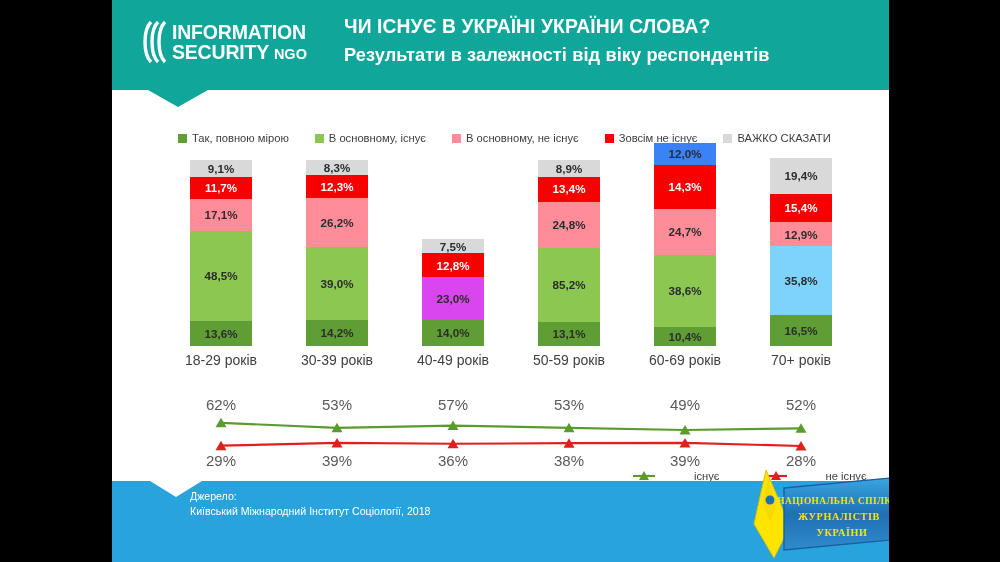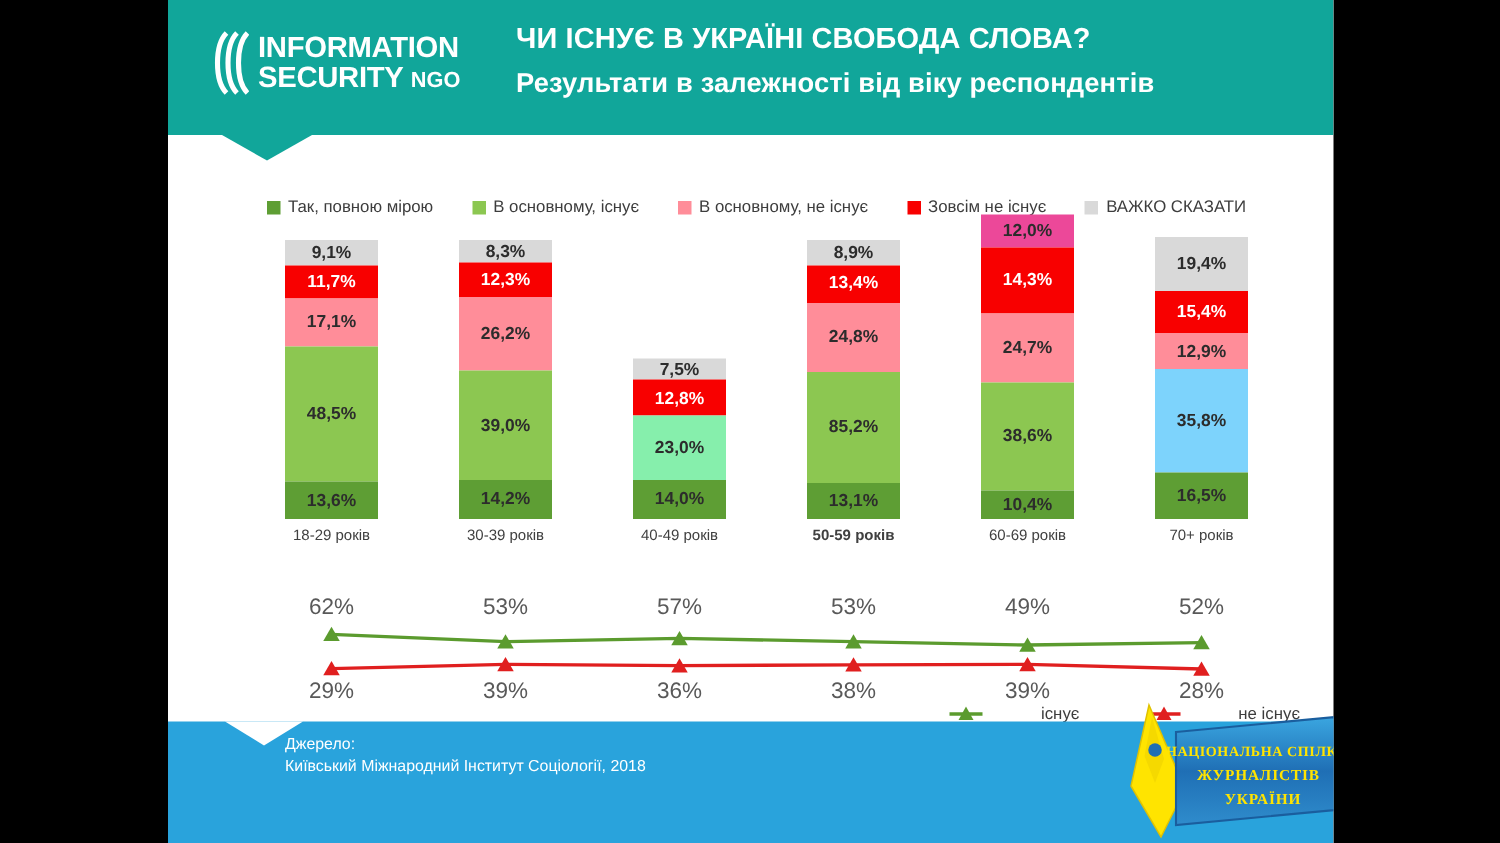--- a/index.html
+++ b/index.html
@@ -113,21 +113,21 @@
   }
   .seg.inv { color: #ffffff; }
   #xlabels {
     position: absolute;
     left: 60px; top: 352px;
     width: 700px; height: 16px;
   }
   .xlabel {
     position: absolute;
     width: 110px; text-align: center;
-    font-size: 10px; color: #404040;
+    font-size: 14px; color: #404040;
     white-space: nowrap;
   }
   
   #lines {
     position: absolute;
     left: 60px; top: 396px;
     width: 700px; height: 72px;
   }
   #lines svg { position: absolute; left: 0; top: 0; }
   .pt-label {
@@ -193,21 +193,21 @@
         </span>
         <span class="logo-text">
           <span class="logo-line1">INFORMATION</span>
           <span class="logo-line2">
             <span>SECURITY</span>
             <span class="logo-ngo">NGO</span>
           </span>
         </span>
       </div>
       <div id="header-titles">
-        <div id="title-main">ЧИ ІСНУЄ В УКРАЇНІ СВОБОДА СЛОВА?</div>
+        <div id="title-main">ЧИ ІСНУЄ В УКРАЇНІ УКРАЇНИ СЛОВА?</div>
         <div id="title-sub">Результати в залежності від віку респондентів</div>
       </div>
     </div>
     <div id="header-notch"></div>
 
     <div id="bar-legend">
         <div class="legend-item">
           <span class="legend-swatch" style="background: rgb(94, 158, 52);"></span>
           <span class="legend-label">Так, повною мірою</span>
         </div>
@@ -240,50 +240,50 @@
         <div class="bar-col" style="left: 134px; width: 62px;">
           <div class="seg" style="height: 15.438px; background: rgb(217, 217, 217);">8,3%</div>
           <div class="seg inv" style="height: 22.878px; background: rgb(248, 0, 0);">12,3%</div>
           <div class="seg" style="height: 48.732px; background: rgb(255, 141, 153);">26,2%</div>
           <div class="seg" style="height: 72.54px; background: rgb(140, 199, 81);">39,0%</div>
           <div class="seg" style="height: 26.412px; background: rgb(94, 158, 52);">14,2%</div>
         </div>
         <div class="bar-col" style="left: 250px; width: 62px;">
           <div class="seg" style="height: 13.95px; background: rgb(217, 217, 217);">7,5%</div>
           <div class="seg inv" style="height: 23.808px; background: rgb(248, 0, 0);">12,8%</div>
-          <div class="seg" style="height: 42.78px; background: #86efac;">23,0%</div>
+          <div class="seg" style="height: 42.78px; background: #d946ef;">23,0%</div>
           <div class="seg" style="height: 26.04px; background: rgb(94, 158, 52);">14,0%</div>
         </div>
         <div class="bar-col" style="left: 366px; width: 62px;">
           <div class="seg" style="height: 16.554px; background: rgb(217, 217, 217);">8,9%</div>
           <div class="seg inv" style="height: 24.924px; background: rgb(248, 0, 0);">13,4%</div>
           <div class="seg" style="height: 46.128px; background: rgb(255, 141, 153);">24,8%</div>
           <div class="seg" style="height: 74.028px; background: rgb(140, 199, 81);">85,2%</div>
           <div class="seg" style="height: 24.366px; background: rgb(94, 158, 52);">13,1%</div>
         </div>
         <div class="bar-col" style="left: 482px; width: 62px;">
-          <div class="seg" style="height: 22.32px; background: #ec4899;">12,0%</div>
+          <div class="seg" style="height: 22.32px; background: #3b82f6;">12,0%</div>
           <div class="seg inv" style="height: 44px; background: rgb(248, 0, 0);">14,3%</div>
           <div class="seg" style="height: 45.942px; background: rgb(255, 141, 153);">24,7%</div>
           <div class="seg" style="height: 71.796px; background: rgb(140, 199, 81);">38,6%</div>
           <div class="seg" style="height: 19.344px; background: rgb(94, 158, 52);">10,4%</div>
         </div>
         <div class="bar-col" style="left: 598px; width: 62px;">
           <div class="seg" style="height: 36.084px; background: rgb(217, 217, 217);">19,4%</div>
           <div class="seg inv" style="height: 28.644px; background: rgb(248, 0, 0);">15,4%</div>
           <div class="seg" style="height: 23.994px; background: rgb(255, 141, 153);">12,9%</div>
           <div class="seg" style="height: 69px; background: #7dd3fc;">35,8%</div>
           <div class="seg" style="height: 30.69px; background: rgb(94, 158, 52);">16,5%</div>
         </div>
       </div>
     <div id="xlabels">
         <div class="xlabel" style="left: -6px;">18-29 років</div>
         <div class="xlabel" style="left: 110px;">30-39 років</div>
         <div class="xlabel" style="left: 226px;">40-49 років</div>
-        <div class="xlabel" style="left: 342px; font-weight: bold;">50-59 років</div>
+        <div class="xlabel" style="left: 342px;">50-59 років</div>
         <div class="xlabel" style="left: 458px;">60-69 років</div>
         <div class="xlabel" style="left: 574px;">70+ років</div>
       </div>
 
     <div id="lines">
         <svg width="700" height="72">
           <polyline points="49,26.85 165,31.8 281,29.6 397,31.8 513,34 629,32.35" fill="none" stroke="#5b9b2e" stroke-width="2.2"></polyline>
           <polygon points="43.5,31.35 49,21.85 54.5,31.35" fill="#5b9b2e"></polygon>
           <polygon points="159.5,36.3 165,26.8 170.5,36.3" fill="#5b9b2e"></polygon>
           <polygon points="275.5,34.1 281,24.6 286.5,34.1" fill="#5b9b2e"></polygon>

